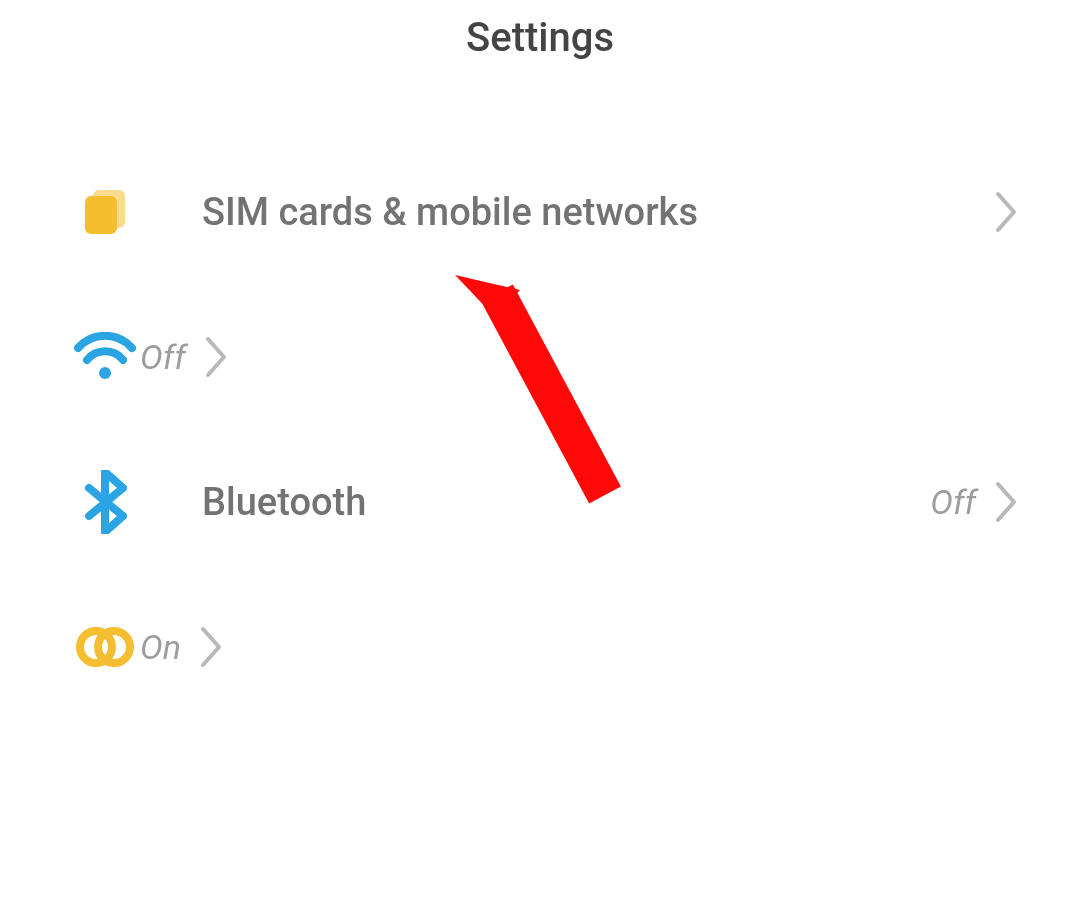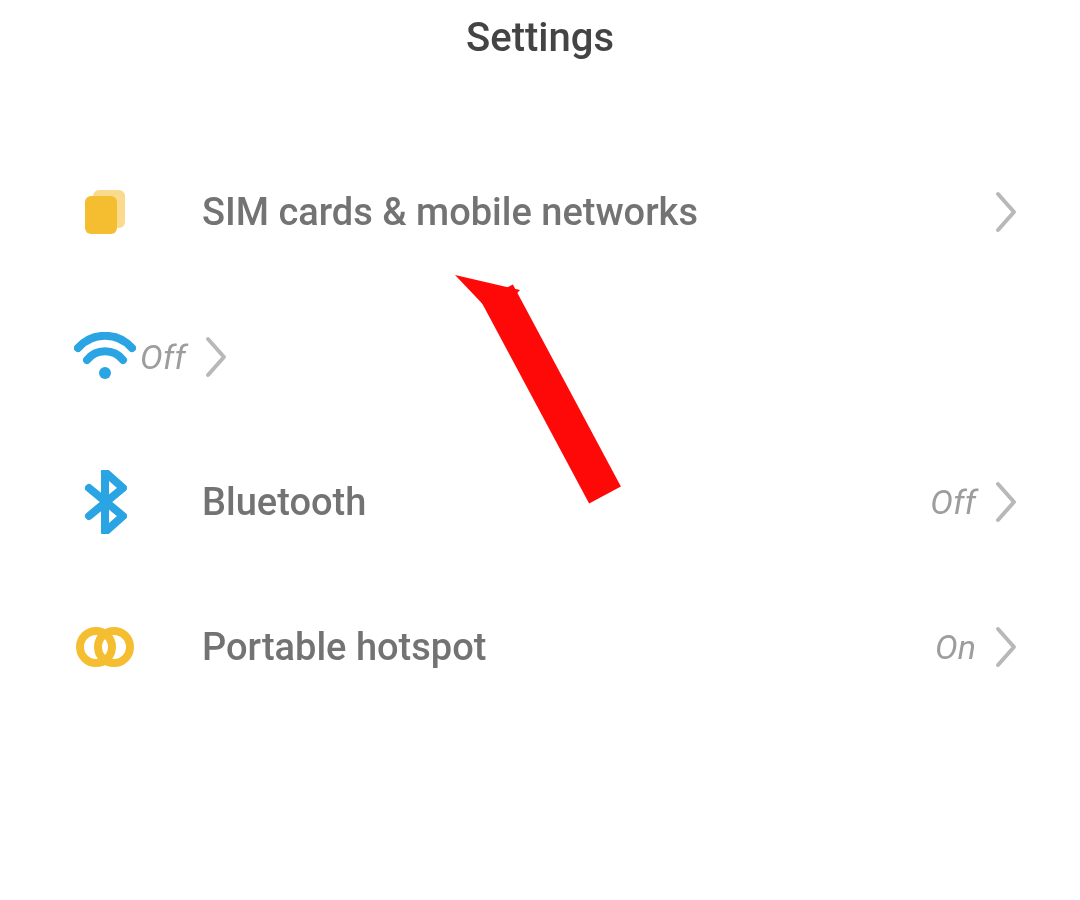--- a/index.html
+++ b/index.html
@@ -112,21 +112,20 @@
     </span>
   </div>
 
   <div class="row">
     <span class="icon-slot">
       <svg width="66" height="44" viewBox="0 0 66 44">
         <circle cx="24" cy="22" r="16" fill="none" stroke="#F5BE31" stroke-width="8"></circle>
         <circle cx="42" cy="22" r="16" fill="none" stroke="#F5BE31" stroke-width="8"></circle>
       </svg>
     </span>
-    <span class="label">Portable hotspot</span>
     <span class="value">On</span>
     <span class="chevron">
       <svg width="26" height="44" viewBox="0 0 26 44">
           <polyline points="4,4 20,22 4,40" fill="none" stroke="#B8B8B8" stroke-width="4" stroke-linecap="round" stroke-linejoin="round"></polyline>
         </svg>
     </span>
   </div>
 
 
 </div>

